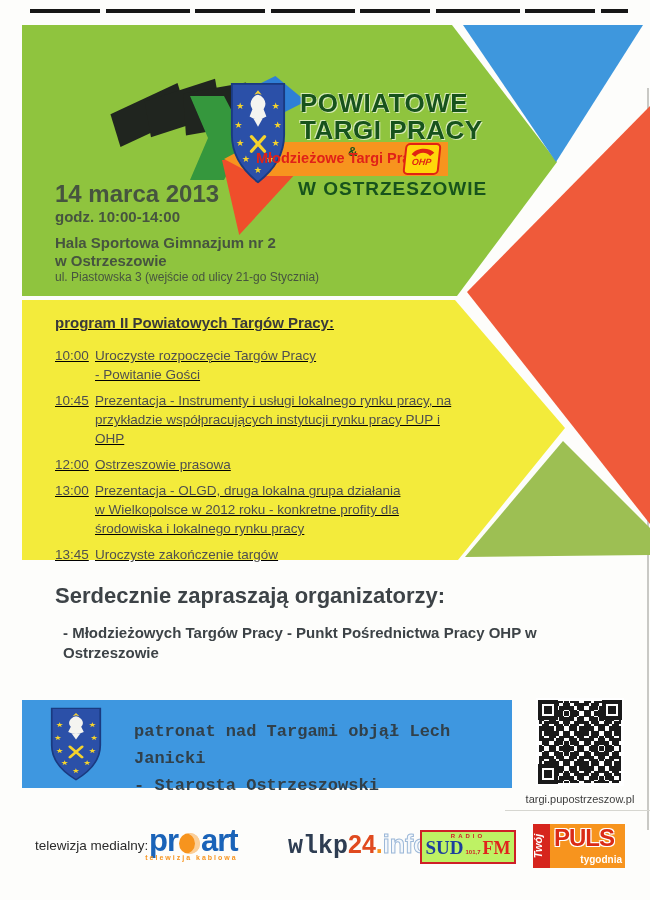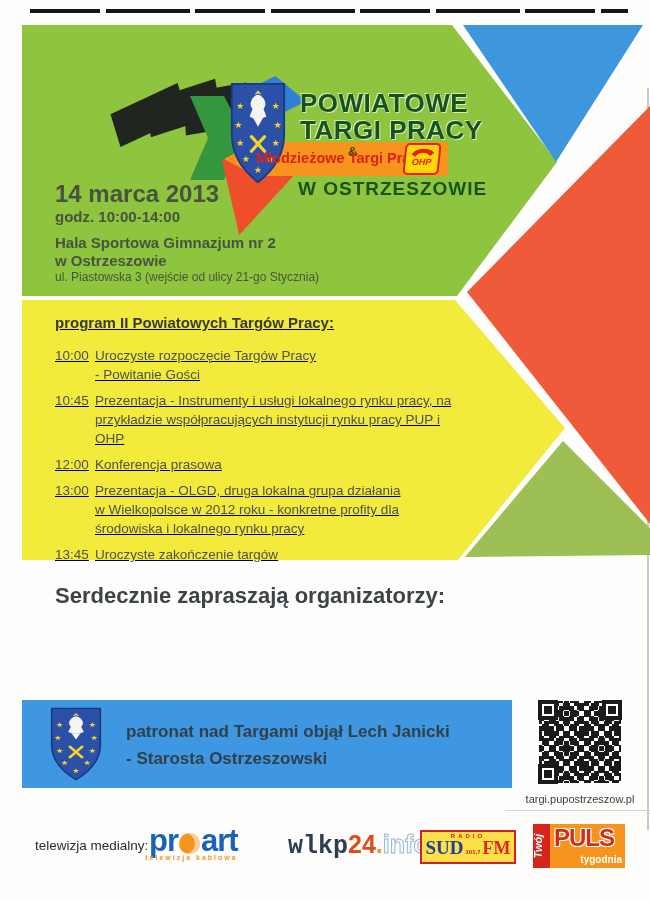--- a/index.html
+++ b/index.html
@@ -74,21 +74,21 @@
   .program-text { white-space:pre-line; }
 
   
   .organizers { position:absolute; left:55px; top:583px; width:560px; z-index:4; }
   .org-heading { font-size:22px; font-weight:bold; color:#3d4347; margin-bottom:14px; }
   .org-item { font-size:15px; font-weight:bold; color:#3d4347; margin:0 0 10px 8px; line-height:20px; }
 
   
   .banner { position:absolute; left:22px; top:700px; width:490px; height:88px; background:#3e97e0; z-index:4; }
   .banner .shield-small { position:absolute; left:28px; top:7px; width:52px; height:74px; }
-  .banner-text { position:absolute; left:104px; top:18px; font-size:17px; font-weight:bold; color:#31404a; line-height:27px; white-space:pre-line; }
+  .banner-text { position:absolute; left:112px; top:18px; font-size:17px; font-weight:bold; color:#31404a; line-height:27px; white-space:pre-line;font-family:Liberation Mono, monospace; }
 
   
   .qr { position:absolute; left:536px; top:698px; width:88px; height:88px; background:#fff; z-index:4; }
   .qr-cells { position:absolute; inset:3px;
     background:
       repeating-conic-gradient(#1a1a1a 0 25%, transparent 0 50%) 0 0/10px 10px,
       repeating-conic-gradient(#1a1a1a 0 25%, transparent 0 50%) 3px 2px/14px 14px,
       #fff; }
   .finder { position:absolute; width:20px; height:20px; border:4px solid #1a1a1a; background:#fff; box-sizing:border-box; }
   .finder::after { content:""; position:absolute; inset:2px; background:#1a1a1a; }
@@ -99,21 +99,21 @@
   .media-label { position:absolute; left:35px; top:838px; font-size:13.5px; color:#2b2b2b; z-index:4; }
   .proart { position:absolute; left:143px; top:826px; z-index:4; }
   .proart-row { display:flex; align-items:center;margin-left:6px; }
   .proart-txt { font-size:31px; font-weight:bold; color:#1a63b8; letter-spacing:-1px; line-height:30px; }
   .proart-o { width:21px; height:21px; border-radius:50%; background:#f7941e; margin:4px 1px 0;
     box-shadow:inset -5px 0 0 rgba(255,255,255,.55); }
   .proart-tag { font-size:7px; color:#f7941e; letter-spacing:2px; text-align:right; margin-top:-2px; font-weight:bold; }
   .wlkp { position:absolute; left:288px; top:832px; z-index:4; font-size:25px; font-weight:bold; line-height:25px; }
   .wlkp .w1 { color:#2e3d52;font-family:Liberation Mono, monospace; } .wlkp .w2 { color:#e04a1f; } .wlkp .w3 { color:#f7941e; }
   .wlkp .w4 { color:#f4f8fc; -webkit-text-stroke:1px #9cb8d8; }
-  .sud { position:absolute; left:420px; top:830px; width:96px; height:34px; background:#fde047;
+  .sud { position:absolute; left:420px; top:830px; width:96px; height:34px; background:#bef264;
     border:2px solid #cf2027; box-sizing:border-box; z-index:4; text-align:center; }
   .sud-radio { font-size:6px; letter-spacing:3px; color:#cf2027; font-weight:bold; margin-top:1px; }
   .sud-row { display:flex; justify-content:center; align-items:baseline; line-height:18px; }
   .sud-name { font-family:"Liberation Serif", serif; font-weight:bold; font-size:19px; color:#1d3f9c; }
   .sud-freq { font-size:6px; color:#cf2027; font-weight:bold; margin:0 2px; }
   .sud-fm { font-family:"Liberation Serif", serif; font-weight:bold; font-size:18px; color:#e0251c; }
   .puls { position:absolute; left:533px; top:824px; width:92px; height:44px; display:flex; z-index:4; }
   .puls-strip { width:17px; background:#d6251d; position:relative; }
   .puls-twoj { position:absolute; left:-7px; top:16px; transform:rotate(-90deg); color:#fff;
     font-style:italic; font-weight:bold; font-size:11px; }
@@ -190,36 +190,37 @@
       <div class="program-text">Uroczyste rozpoczęcie Targów Pracy
 - Powitanie Gości</div>
     </div>
     <div class="program-item">
       <div class="program-time">10:45</div>
       <div class="program-text">Prezentacja - Instrumenty i usługi lokalnego rynku pracy, na
 przykładzie współpracujących instytucji rynku pracy PUP i OHP</div>
     </div>
     <div class="program-item">
       <div class="program-time">12:00</div>
-      <div class="program-text">Konferencja prasowa</div>
+      <div class="program-text">Ostrzeszowie prasowa</div>
     </div>
     <div class="program-item">
       <div class="program-time">13:00</div>
       <div class="program-text">Prezentacja -  OLGD, druga lokalna grupa działania
 w Wielkopolsce w 2012 roku - konkretne profity dla
 środowiska i lokalnego rynku pracy</div>
     </div>
     <div class="program-item">
       <div class="program-time">13:45</div>
       <div class="program-text">Uroczyste zakończenie targów</div>
     </div>
   </div>
 
   <div class="organizers">
     <div class="org-heading">Serdecznie zapraszają organizatorzy:</div>
+    <div class="org-item">- Młodzieżowych Targów Pracy - Punkt Pośrednictwa Pracy OHP w Ostrzeszowie</div>
   </div>
 
   <div class="banner">
     <div class="shield shield-small">
       <svg viewBox="0 0 60 112" preserveAspectRatio="none">
         <path d="M2 2 H58 V58 Q58 88 30 110 Q2 88 2 58 Z" fill="#2b50a8" stroke="#1a3a80" stroke-width="2"></path>
         <path d="M30 9 l4 5 -4 -1.5 -4 1.5 Z" fill="#f2cf3a"></path>
         <path d="M24 18 Q30 10 36 18 Q40 24 36 30 L39 38 Q30 44 21 38 L24 30 Q20 24 24 18 Z" fill="#f4f4f0"></path>
         <path d="M25 40 L35 40 L30 49 Z" fill="#f4f4f0"></path>
         <path d="M23 60 L37 76 M37 60 L23 76" stroke="#f5d32c" stroke-width="3.5" stroke-linecap="round"></path>

